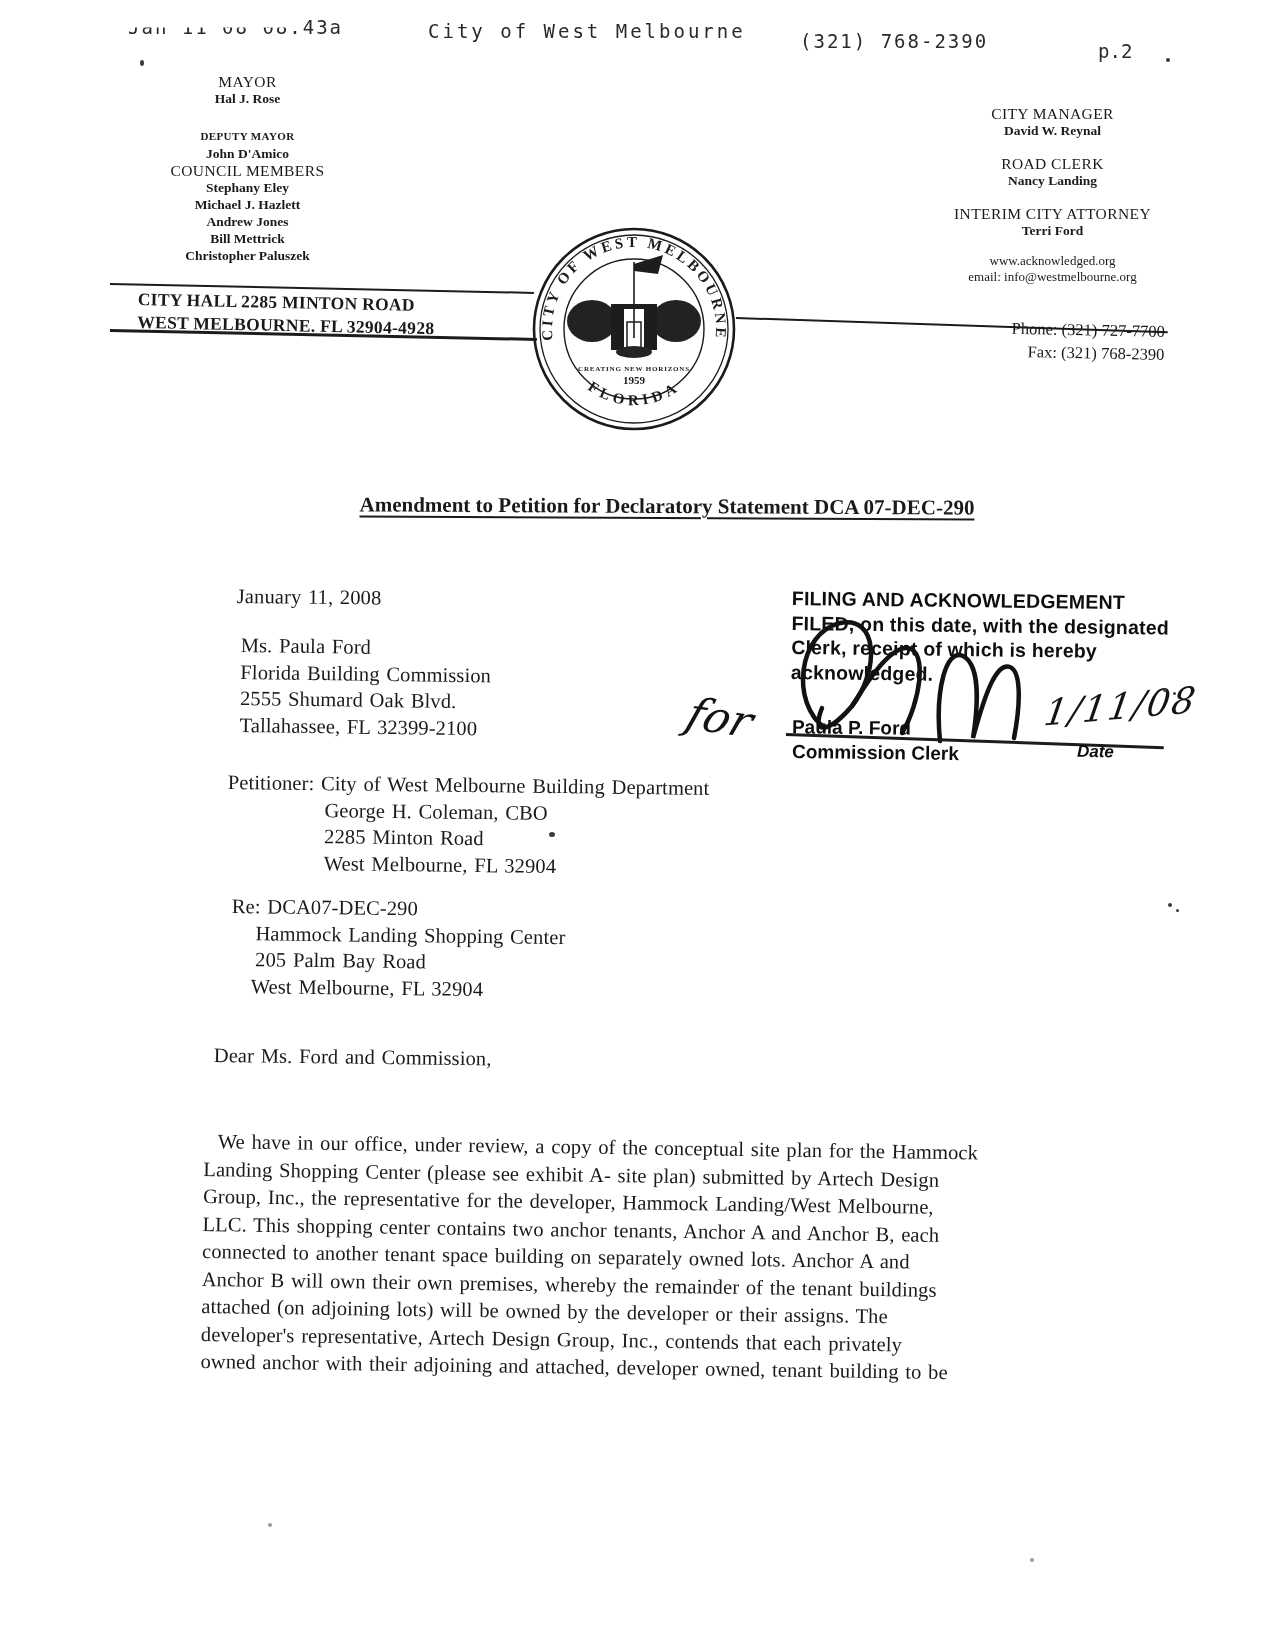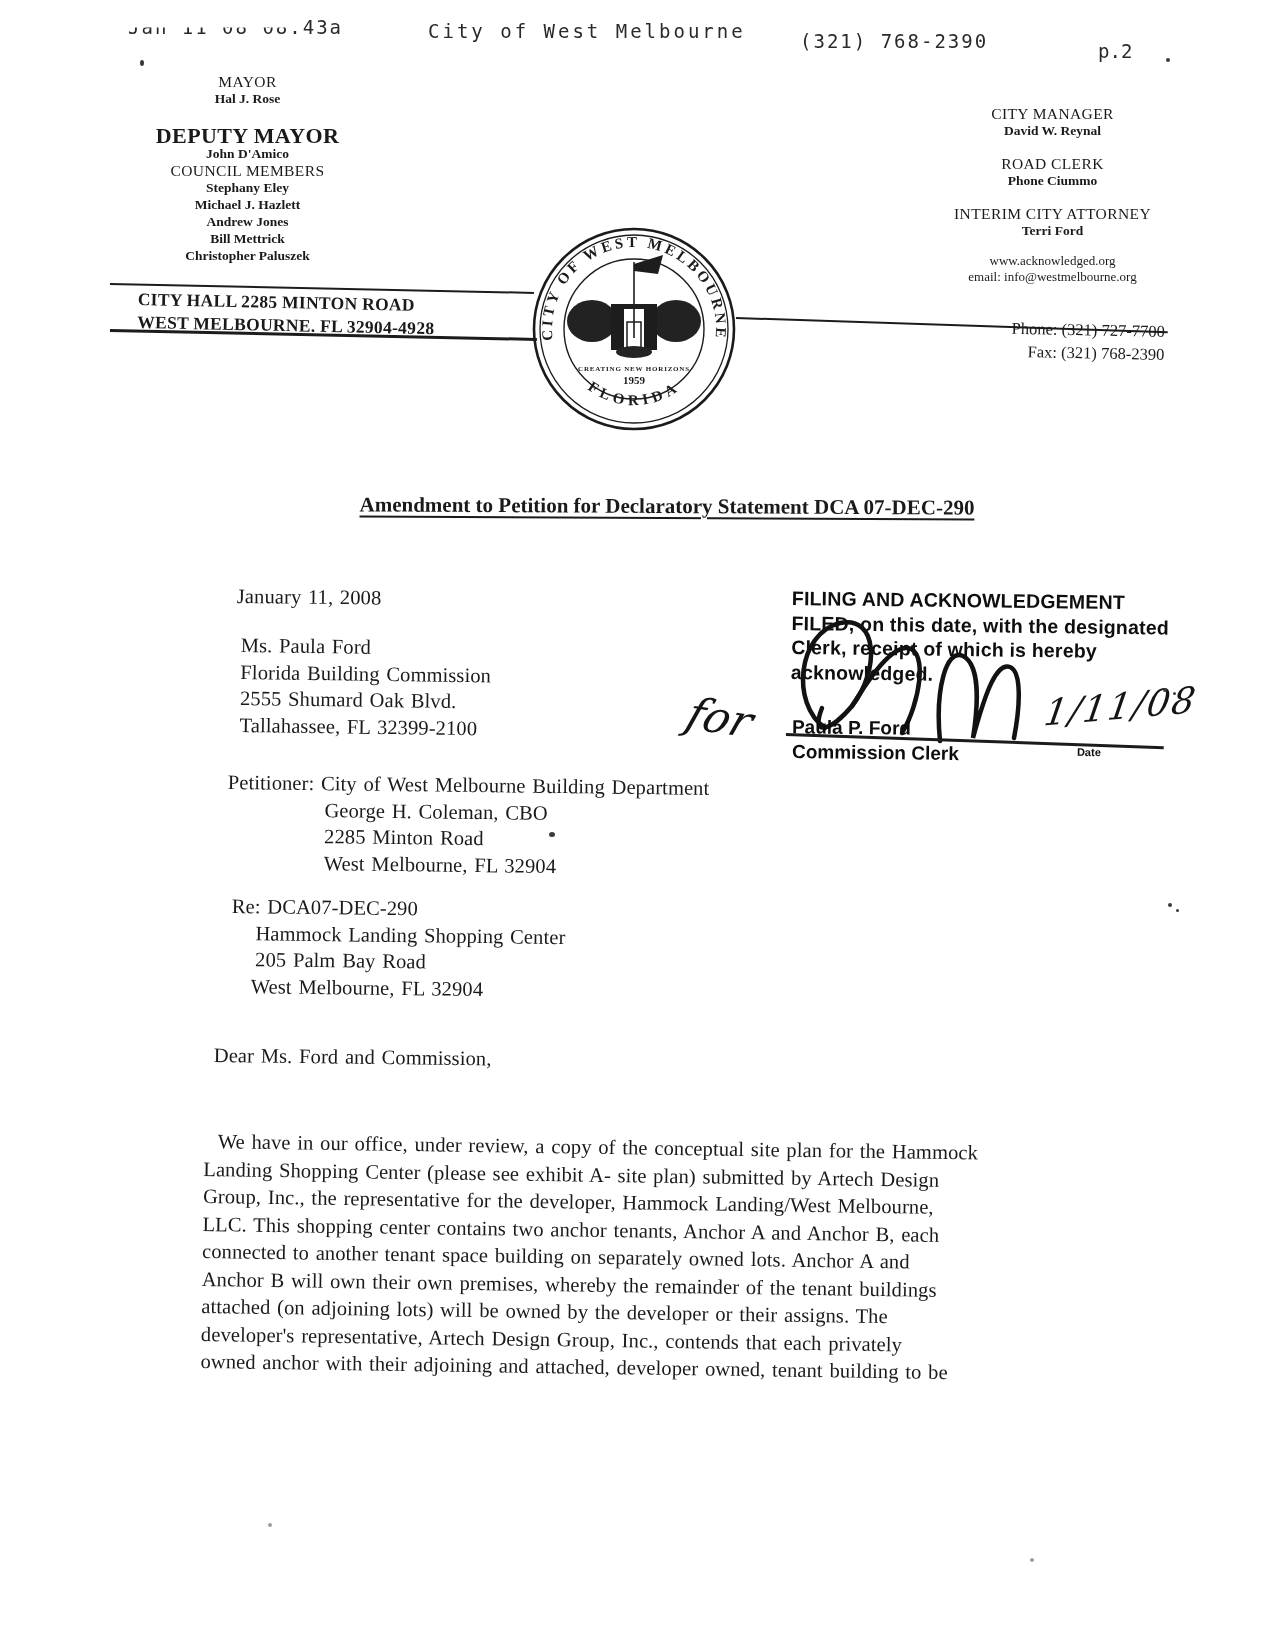--- a/index.html
+++ b/index.html
@@ -5,21 +5,21 @@
   html,body{margin:0;padding:0;background:#ffffff;}
   #page{position:relative;width:1275px;height:1649px;background:#ffffff;overflow:hidden;
         font-family:"Liberation Serif", serif;color:#1a1a1a;}
   .abs{position:absolute;}
   .mono{font-family:"DejaVu Sans Mono", monospace;color:#2a2a2a;}
   .nowrap{white-space:nowrap;}
   .center{text-align:center;}
   .clip-top{display:inline-block;clip-path:inset(52% 0 0 0);}
   
   .off-title{font-size:15.5px;font-weight:400;letter-spacing:.4px;line-height:17px;}
-  .off-title-lg{font-size:22px;font-weight:600;letter-spacing:.4px;line-height:18px;}
+  .off-title-lg{font-size:11px;font-weight:600;letter-spacing:.4px;line-height:18px;}
   .off-name{font-size:13.5px;line-height:17px;font-weight:bold;}
   .off-web{font-size:13px;line-height:16px;}
   .gap20{height:20px;} .gap16{height:16px;} .gap14{height:14px;}
   .rule{position:absolute;background:#1c1c1c;height:2px;transform-origin:left top;}
   
   .lh-addr{font-size:17.5px;font-weight:600;line-height:23px;letter-spacing:.3px;}
   .phonefax{font-size:16.5px;line-height:23px;text-align:right;}
   .title{font-size:21px;font-weight:bold;text-decoration:underline;text-underline-offset:4px;
          text-decoration-thickness:2px;}
   .body-text{font-size:20.5px;line-height:26.5px;letter-spacing:.1px;word-spacing:1.5px;}
@@ -55,21 +55,21 @@
     <div class="off-name">Andrew Jones</div>
     <div class="off-name">Bill Mettrick</div>
     <div class="off-name">Christopher Paluszek</div>
   </div>
 
   <div class="abs center" style="left:915px;top:105px;width:275px;">
     <div class="off-title">CITY MANAGER</div>
     <div class="off-name">David W. Reynal</div>
     <div class="gap16"></div>
     <div class="off-title">ROAD CLERK</div>
-    <div class="off-name">Phone Ciummo</div>
+    <div class="off-name">Nancy Landing</div>
     <div class="gap16"></div>
     <div class="off-title">INTERIM CITY ATTORNEY</div>
     <div class="off-name">Terri Ford</div>
     <div class="gap14"></div>
     <div class="off-web">www.acknowledged.org</div>
     <div class="off-web">email: info@westmelbourne.org</div>
   </div>
 
   <div class="rule" style="left:110px;top:283px;width:424px;transform:rotate(1.2deg);"></div>
   <div class="rule" style="left:110px;top:329px;width:427px;transform:rotate(1.2deg);height:2.5px;"></div>
@@ -139,21 +139,21 @@
       <path d="M 72,98 C 92,66 112,38 128,40 C 148,43 140,95 122,125"></path>
       <path d="M 160,133 C 155,82 166,40 183,48 C 199,56 199,92 193,130 C 206,82 217,54 230,59 C 242,64 240,99 234,130"></path>
     </g>
   </svg>
 
   <div class="abs hand nowrap" style="left:1048px;top:692px;font-size:36px;letter-spacing:2px;transform:rotate(-5deg) skewX(-14deg);transform-origin:left top;">1/11/08</div>
 
   <div class="rule" style="left:786px;top:733px;width:378px;transform:rotate(2deg);height:2.5px;"></div>
   <div class="abs stamp-name nowrap" style="left:792px;top:716px;transform:rotate(0.7deg);">Paula P. Ford</div>
   <div class="abs stamp-name nowrap" style="left:792px;top:741px;transform:rotate(0.7deg);">Commission Clerk</div>
-  <div class="abs stamp-name nowrap" style="left:1077px;top:740px;font-size:11px;transform:rotate(1deg);">Date</div>
+  <div class="abs stamp-name nowrap" style="left:1077px;top:740px;font-size:17px;transform:rotate(1deg);font-style:italic;">Date</div>
 
   <div class="abs body-text" style="left:228px;top:769px;width:620px;padding-left:97px;text-indent:-97px;transform:rotate(0.7deg);transform-origin:left top;">
     <div class="nowrap" style="text-indent:-97px;">
       <span>Petitioner:</span>
       <span>City of West Melbourne Building Department</span>
     </div>
     <div class="nowrap" style="text-indent:0;">George H. Coleman, CBO</div>
     <div class="nowrap" style="text-indent:0;">2285 Minton Road</div>
     <div class="nowrap" style="text-indent:0;">West Melbourne, FL 32904</div>
   </div>

